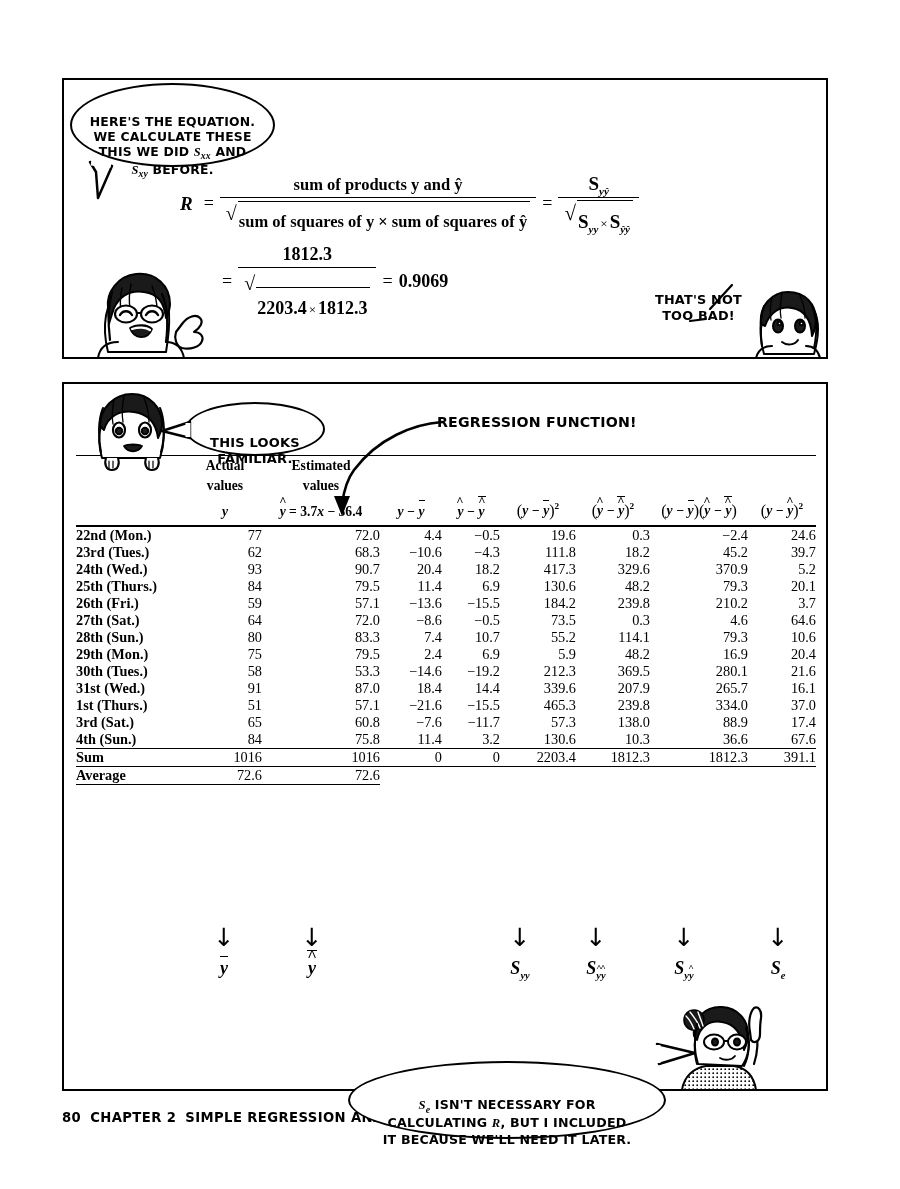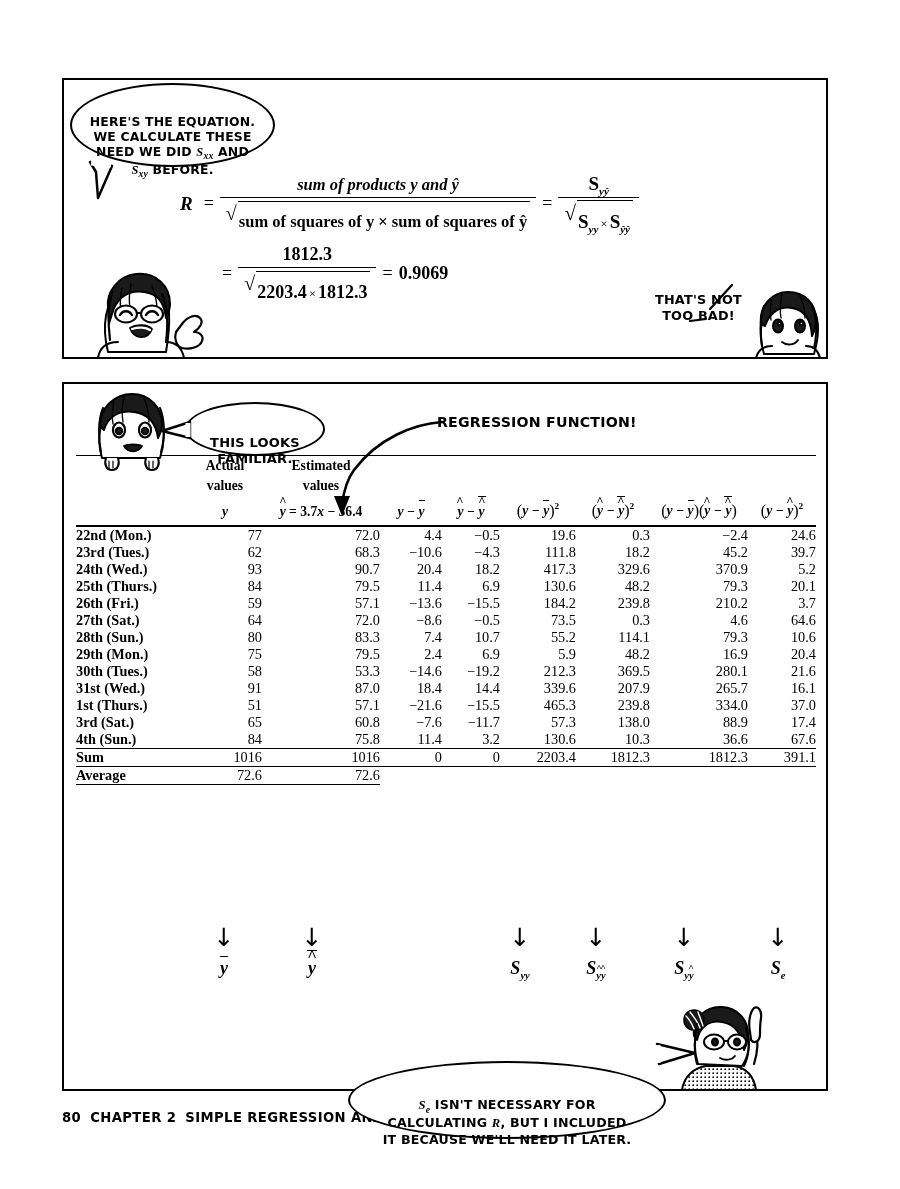--- a/index.html
+++ b/index.html
@@ -100,21 +100,21 @@
   .eq-row-2 { margin-top: 9px; padding-left: 36px; }
   .eq-lhs {
     font-weight: 700; font-style: italic; font-size: 19px;
     padding-right: 5px;
   }
   .eq-eq { font-size: 18px; padding: 0 6px; font-weight: 400; }
   .frac { display: inline-flex; flex-direction: column; align-items: stretch; }
   .frac > .num { text-align: center; padding: 0 6px 2px; }
   .frac > .den { text-align: center; padding: 3px 6px 0; border-top: 1.6px solid #000; }
   .num, .den { font-weight: 700; }
-  .txtnum { font-size: 16.5px; white-space: nowrap; font-style: italic; }
+  .txtnum { font-size: 16.5px; white-space: nowrap; }
   .txtden { font-size: 16.5px; white-space: nowrap; }
   .times { font-weight: 400; font-size: 13px; padding: 0 2px; }
 
   
   .rad { display: inline-flex; align-items: stretch; }
   .rad > .rad-sign {
     font-size: 1.0em; font-weight: 400;
     display: inline-block; position: relative; top: 1px;
     margin-right: 1px;
   }
@@ -221,21 +221,21 @@
 
 <svg id="bubble-equation-tail" viewBox="0 0 30 40">
   <path d="M4,2 L26,6 L12,38 L10,12 Z" fill="#fff" stroke="#000" stroke-width="2.5" stroke-linejoin="round"></path>
   <path d="M5,3 L25,5" stroke="#fff" stroke-width="5"></path>
 </svg>
 
 <div class="bubble" id="bubble-equation">
   <div class="bubble-text">
     <span>HERE'S THE EQUATION.</span><br>
     <span>WE CALCULATE THESE</span><br>
-    <span>NEED WE DID </span><span class="mathvar">S</span><sub>xx</sub><span> AND</span><br>
+    <span>THIS WE DID </span><span class="mathvar">S</span><sub>xx</sub><span> AND</span><br>
     <span class="mathvar">S</span><sub>xy</sub><span> BEFORE.</span>
   </div>
 </div>
 
 <div id="equation-block">
   <div class="eq-row">
     <span class="eq-lhs">R</span>
     <span class="eq-eq">=</span>
     <span class="frac">
       <span class="num txtnum">sum of products y and ŷ</span>
@@ -262,21 +262,21 @@
     </span>
   </div>
 
   <div class="eq-row eq-row-2">
     <span class="eq-eq">=</span>
     <span class="frac">
       <span class="num" style="font-size:18px;">1812.3</span>
       <span class="den">
         <span class="rad">
           <span class="rad-sign" style="font-size:20px;">√</span>
-          <span class="rad-body" style="font-size:18px;">
+          <span class="rad-body" style="font-size:18px;margin-top:16px;">
             <span>2203.4</span><span class="times">×</span><span>1812.3</span>
           </span>
         </span>
       </span>
     </span>
     <span class="eq-eq">=</span>
     <span style="font-size:18px;font-weight:700;text-align:center;">0.9069</span>
   </div>
 </div>
 

